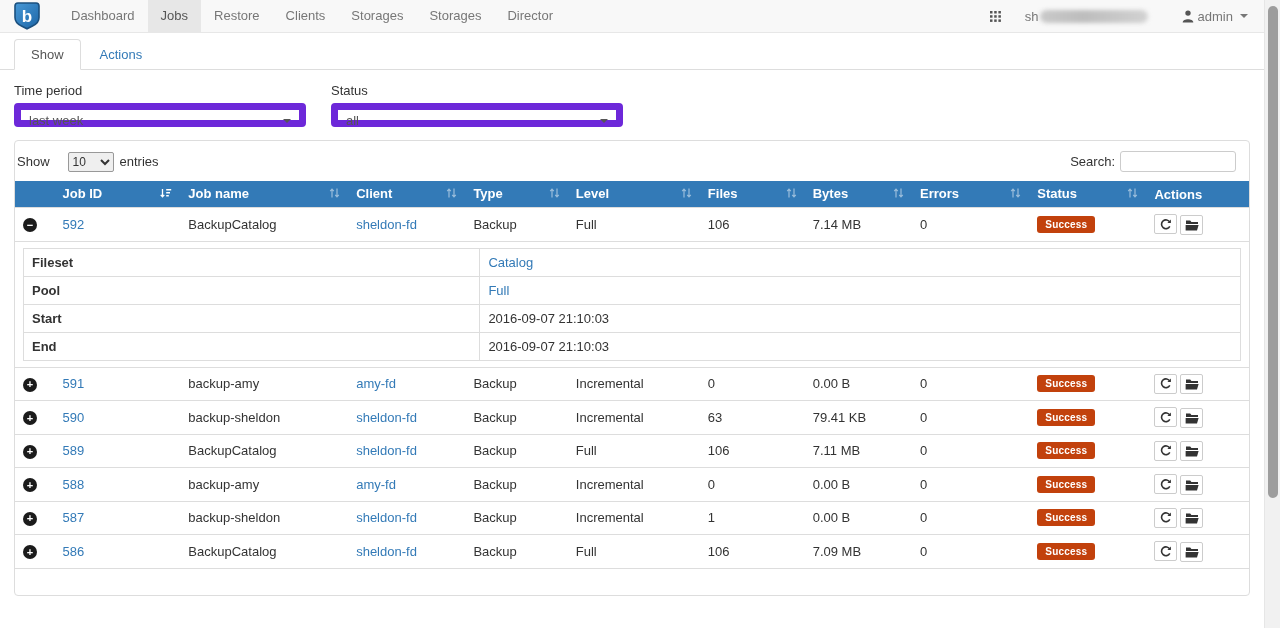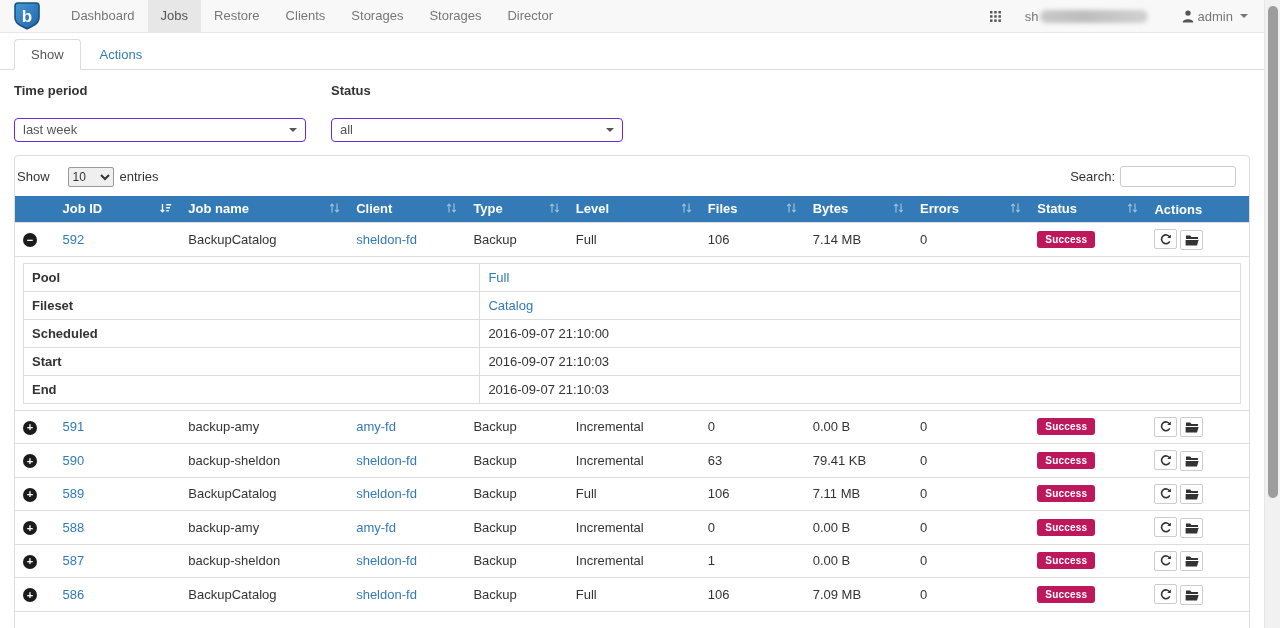--- a/index.html
+++ b/index.html
@@ -25,22 +25,22 @@
 
   
   .tabs { display:flex; padding:6px 0 0 14px; border-bottom:1px solid #ddd; width:1264px; }
   .tab { padding:7px 16px; margin-right:2px; margin-bottom:-1px; border:1px solid transparent;
          border-radius:4px 4px 0 0; color:#337ab7; cursor:pointer; }
   .tab.active { background:#fff; border-color:#ddd; border-bottom-color:#fff; color:#555; cursor:default; }
 
   
   .filters { display:flex; gap:25px; padding:13px 14px 0 14px; }
   .filter { width:292px; }
-  .filter label { display:block; font-weight:bold; margin-bottom:20px; color:#333; }
-  .select { position:relative; height:24px; line-height:22px; border:1px solid #6d28d9; border-radius:4px;
+  .filter label { display:block; font-weight:normal; margin-bottom:5px; color:#333; }
+  .select { position:relative; height:24px; line-height:22px; border:7px solid #6d28d9; border-radius:4px;
             background:#fff; color:#555; padding:0 22px 0 8px; cursor:pointer; }
   .select .sel-caret { position:absolute; right:8px; top:9px; width:0; height:0;
             border-left:4px solid transparent; border-right:4px solid transparent; border-top:4px solid #555; }
 
   
   .panel { margin:13px 14px 0 14px; border:1px solid #ddd; border-radius:4px; }
   .panel-header { background:#f5f5f5; border-bottom:1px solid #ddd; border-radius:4px 4px 0 0;
                   padding:6px 13px; color:#333; }
   .panel-body { padding:8px 0 0 0; }
   .controls { display:flex; align-items:center; padding:2px 13px 9px 2px; }
@@ -57,21 +57,21 @@
                         padding:5px 8px; font-size:13px; height:25px; cursor:pointer;margin-top:30px; }
   th .sort-ico { float:right; margin-top:1px; }
   table.jobs tbody td { padding:6px 8px; border-top:1px solid #ddd; font-size:13px; color:#333;
                         vertical-align:middle; height:27px; overflow:hidden; white-space:nowrap; }
   a.lnk { color:#337ab7; text-decoration:none; cursor:pointer; }
 
   .expand-btn { width:14px; height:14px; border-radius:50%; background:#1b1b1b; color:#fff;
                 display:inline-flex; align-items:center; justify-content:center;
                 font-size:11px; font-weight:bold; line-height:1; cursor:pointer; }
 
-  .badge-success { display:inline-block; background:#be185d; color:#fff; font-size:10px; font-weight:bold;
+  .badge-success { display:inline-block; background:#c2410c; color:#fff; font-size:10px; font-weight:bold;
                    padding:3px 8px; border-radius:3px; letter-spacing:.2px; }
 
   .act-btn { display:inline-flex; align-items:center; justify-content:center; width:23px; height:20px;
              border:1px solid #ccc; border-radius:2px; background:#fff; cursor:pointer; margin-right:3px; }
 
   
   td.detail-cell { padding:4px 8px 16px 8px; }
   table.detail { width:100%; border-collapse:collapse; border:1px solid #ddd; }
   table.detail th { width:37.5%; text-align:left; font-weight:bold; padding:4px 8px; font-size:13px;
                     border:1px solid #ddd; color:#333; height:24px; }
@@ -257,30 +257,26 @@
                     <path d="M1 1.5 h4.2 l1.2 1.6 h6.6 v2 h-12 z" fill="#333"></path>
                     <path d="M0.6 6 h13 l-1.6 5.4 h-11.4 z" fill="#333"></path>
                   </svg>
                 </span></td>
             </tr>
             <tr>
               <td colspan="11" class="detail-cell">
                 <table class="detail">
                   <tbody>
                     <tr>
-                      <th>Pool</th>
-                      <td><a class="lnk">Full</a></td>
-                    </tr>
-                    <tr>
                       <th>Fileset</th>
                       <td><a class="lnk">Catalog</a></td>
                     </tr>
                     <tr>
-                      <th>Scheduled</th>
-                      <td><span>2016-09-07 21:10:00</span></td>
+                      <th>Pool</th>
+                      <td><a class="lnk">Full</a></td>
                     </tr>
                     <tr>
                       <th>Start</th>
                       <td><span>2016-09-07 21:10:03</span></td>
                     </tr>
                     <tr>
                       <th>End</th>
                       <td><span>2016-09-07 21:10:03</span></td>
                     </tr>
                   </tbody>

